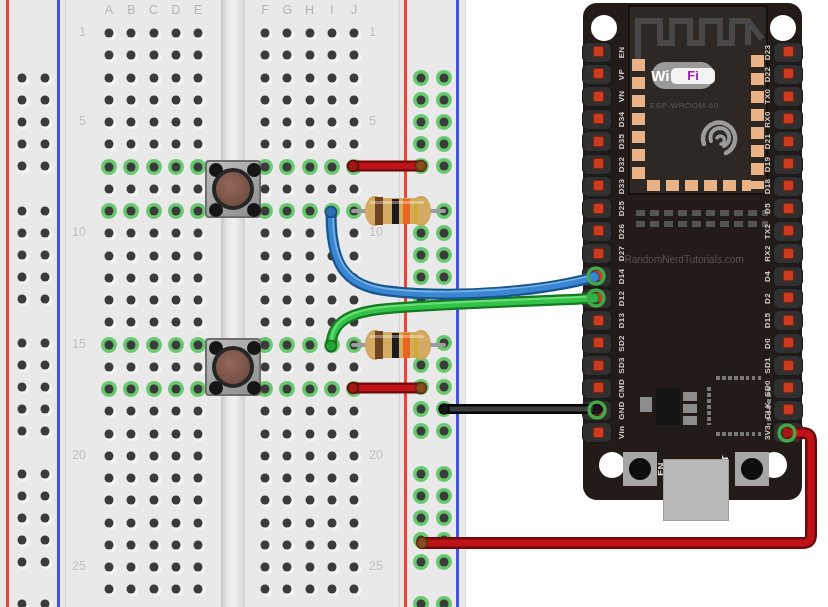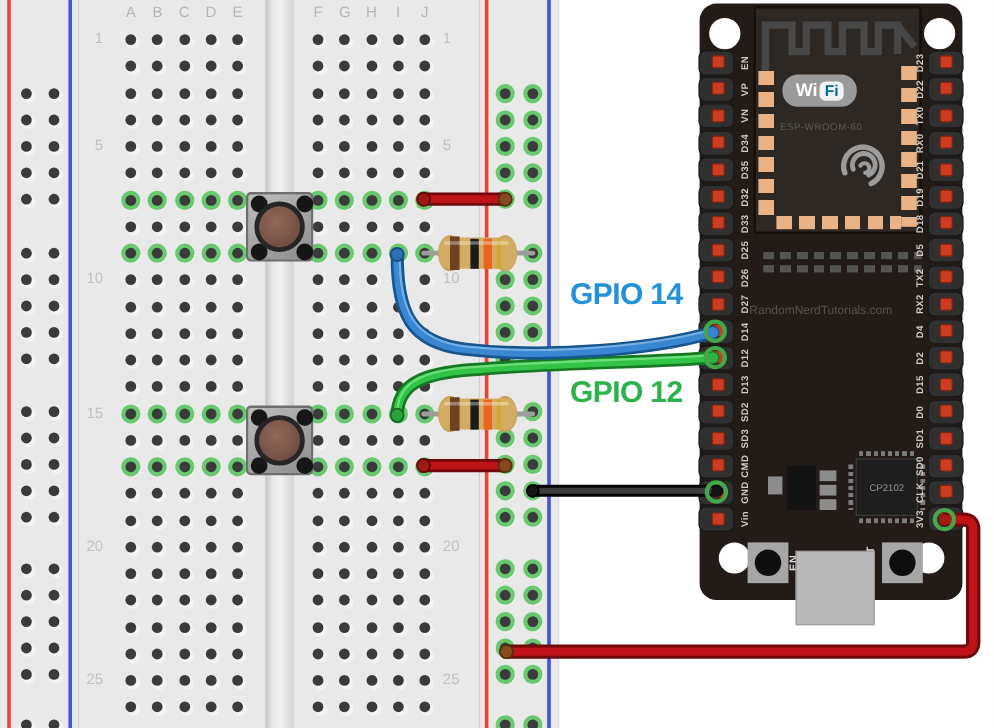--- a/index.html
+++ b/index.html
@@ -35,22 +35,22 @@
   #esp32{position:absolute;left:583px;top:3px;width:219px;height:497px;}
   #esp-body{position:absolute;inset:0;background:#221b17;border-radius:14px;}
   .mount-hole{position:absolute;width:26px;height:26px;border-radius:50%;background:#fff;transform:translate(-50%,-50%);}
   #esp-module{position:absolute;left:45px;top:2px;width:140px;height:190px;background:#2e2824;
               border:2px solid #16100d;box-sizing:border-box;border-radius:2px;}
   .mod-pads-v{position:absolute;width:13px;background:repeating-linear-gradient(180deg,#eab287 0 12px,rgba(0,0,0,0) 12px 18px);}
   .mod-pads-h{position:absolute;height:11px;background:repeating-linear-gradient(90deg,#eab287 0 13px,rgba(0,0,0,0) 13px 19px);}
   #wifi-logo{position:absolute;left:22px;top:55px;width:62px;height:27px;border-radius:13px;background:#9a9a9a;
              display:flex;align-items:center;justify-content:center;gap:2px;}
   #wifi-logo .wi{color:#fff;font-weight:bold;font-size:15px;}
-  #wifi-logo .fi{background:#f2f2f2;color:#0369a1;font-weight:bold;font-size:13px;border-radius:5px;
-                 padding:1px 4px;line-height:14px;}
+  #wifi-logo .fi{background:#f2f2f2;color:#a21caf;font-weight:bold;font-size:13px;border-radius:5px;
+                 padding:1px 16px;line-height:14px;}
   #esp-module-label{position:absolute;left:20px;top:94px;font-size:8px;color:#5f5a55;letter-spacing:.5px;}
   .dash-row{position:absolute;left:53px;width:132px;height:6px;
             background:repeating-linear-gradient(90deg,#545454 0 9px,rgba(0,0,0,0) 9px 14px);}
   #esp-watermark{position:absolute;left:26px;top:251px;width:150px;text-align:center;font-size:10px;color:#57524d;}
   .pin-header{position:absolute;width:30px;height:21px;background:#303030;border-radius:6px;border:1px solid #191919;box-sizing:border-box;}
   .pin-pad{position:absolute;width:9px;height:9px;background:#cb3c20;border:1.5px solid #82220f;border-radius:2px;box-sizing:content-box;}
   .pin-label{position:absolute;width:36px;height:11px;font-size:8px;font-weight:bold;color:#d2ccc6;
              text-align:center;line-height:11px;transform:rotate(-90deg);letter-spacing:.3px;white-space:nowrap;}
   #reg-pad-l{position:absolute;left:57px;top:394px;width:12px;height:15px;background:#8c8c8c;}
   #reg-body{position:absolute;left:73px;top:385px;width:24px;height:37px;background:#141414;}
@@ -500,23 +500,20 @@
     <div class="dash-row" style="top:218px;"></div>
     <div id="esp-watermark">RandomNerdTutorials.com</div>
 
     <div id="reg-pad-l"></div>
     <div id="reg-body"></div>
     <div class="reg-pad-r" style="top:389px;"></div>
     <div class="reg-pad-r" style="top:401px;"></div>
     <div class="reg-pad-r" style="top:413px;"></div>
 
     <div class="chip-pins-h" style="top:373px;"></div>
-    <div id="cp2102">
-      <span>CP2102</span>
-    </div>
     <div class="chip-pins-h" style="top:429px;"></div>
     <div class="chip-pins-v" style="left:124px;"></div>
     <div class="chip-pins-v" style="left:184px;"></div>
 
     <div class="esp-btn" style="left:40px;top:449px;">
         <i></i>
       </div>
     <div class="esp-btn-label" style="left:61px;top:461px;">EN</div>
     <div class="esp-btn" style="left:152px;top:449px;">
         <i></i>
@@ -703,15 +700,13 @@
       <ellipse cx="421" cy="211" rx="10" ry="15" fill="#c9a158"></ellipse>
       <rect x="366" y="198" width="64" height="26" rx="9" fill="#d4ab62"></rect>
       <rect x="375" y="197" width="8" height="28" fill="#6f4322"></rect>
       <rect x="392" y="199" width="7" height="25" fill="#1c1c1c"></rect>
       <rect x="403" y="199" width="7" height="25" fill="#e8671e"></rect>
       <rect x="414" y="199" width="3.5" height="25" fill="#d2a92f"></rect>
       <rect x="370" y="201" width="54" height="3" rx="1.5" fill="#ffffff" opacity=".35"></rect>
     </g>
   </svg>
 
-  <div class="gpio-label" id="gpio14-label" style="left: 475px; top: 231px; color: rgb(36, 146, 216);">GPIO 14</div>
-  <div class="gpio-label" id="gpio12-label" style="left: 475px; top: 313px; color: rgb(44, 179, 74);">GPIO 12</div>
 </div>
 
 </body></html>

